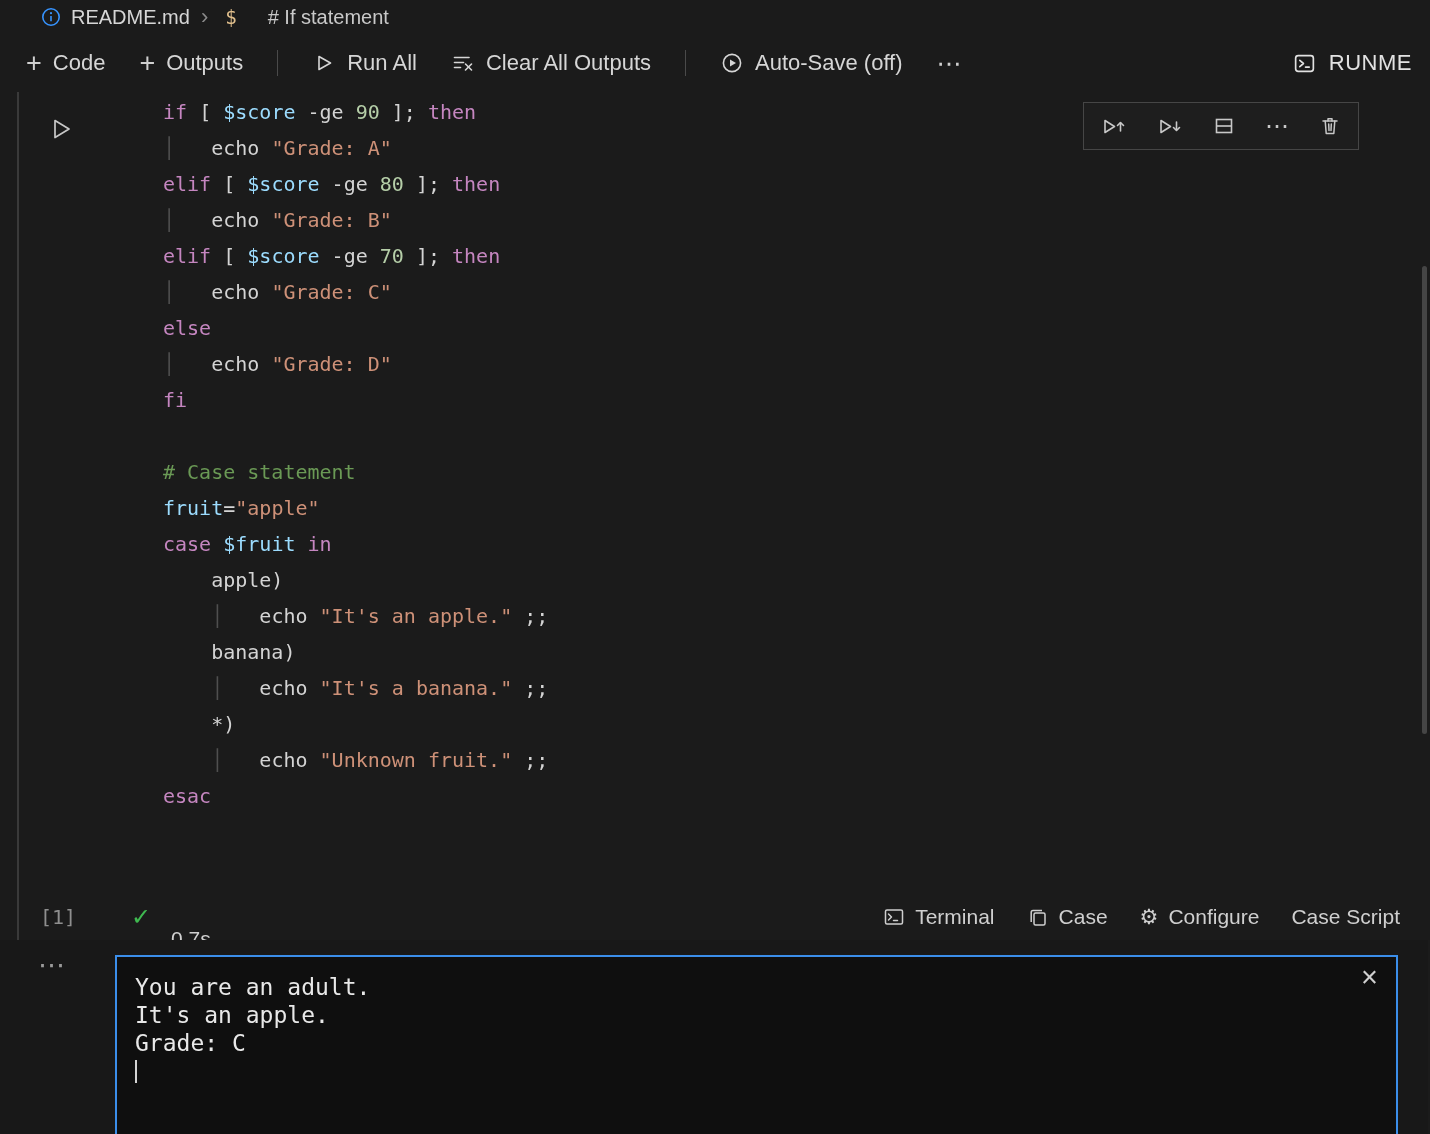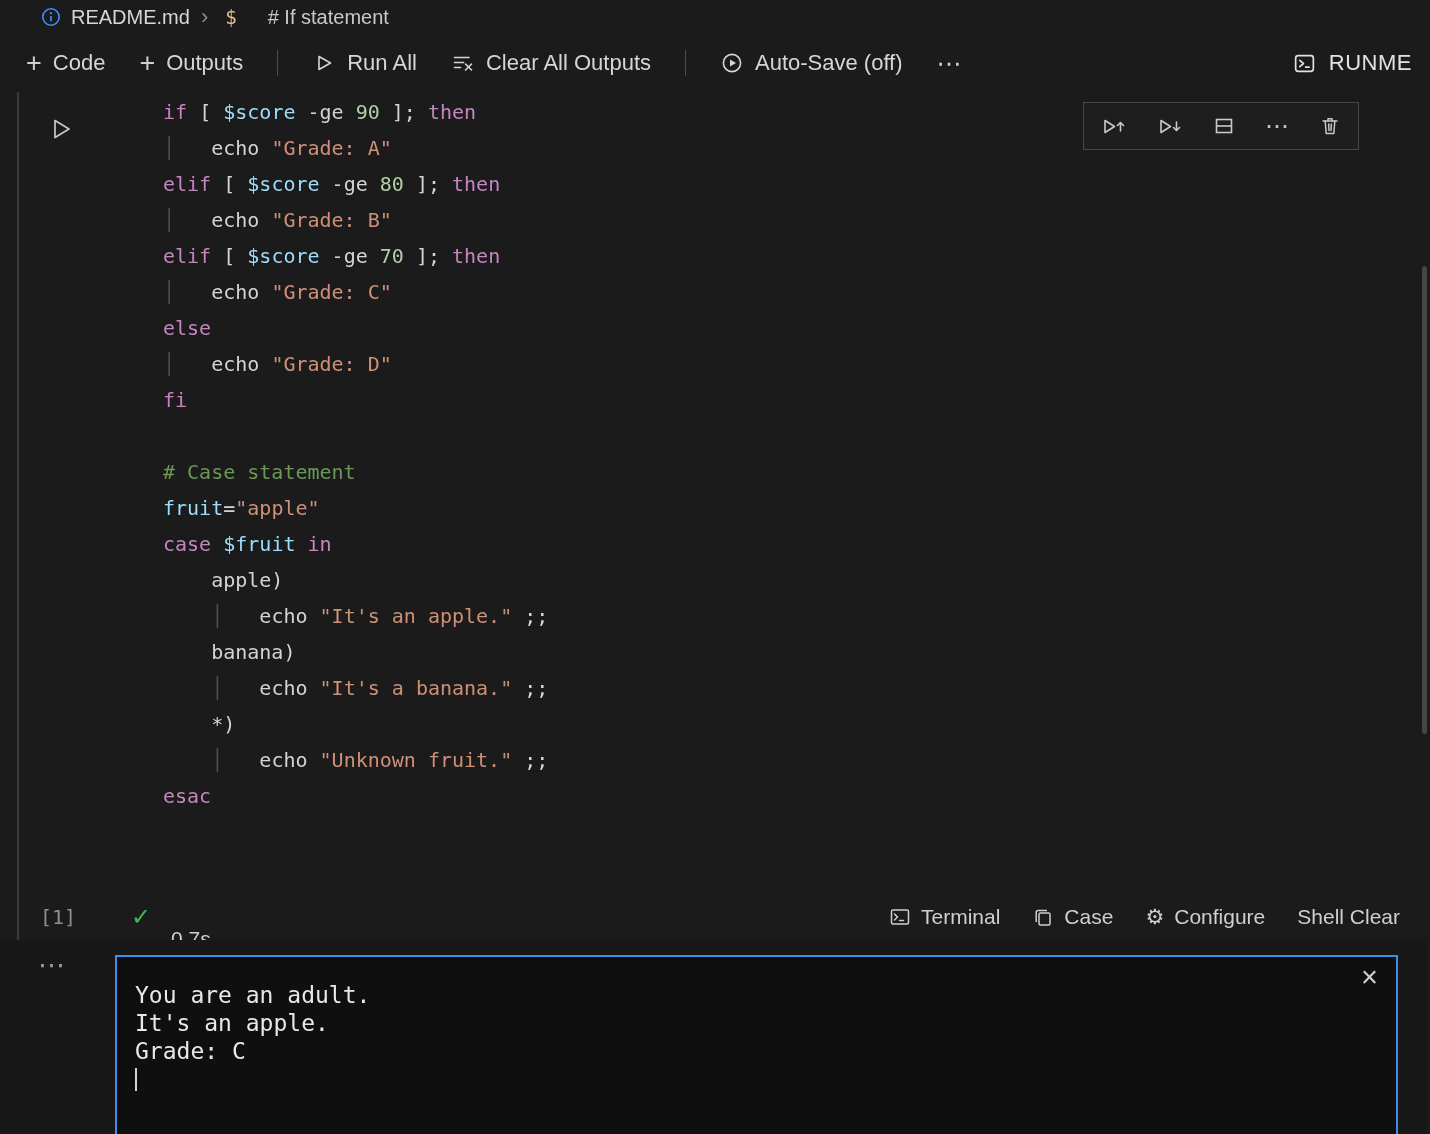--- a/index.html
+++ b/index.html
@@ -55,21 +55,21 @@
   .duration{font-size:21px;color:#d0d0d0;margin-top:44px;}
   .status-actions{margin-left:auto;display:flex;gap:32px;}
   .status-actions button{display:flex;align-items:center;gap:10px;font-size:21px;color:#cfcfcf;white-space:nowrap;}
   .gear-glyph{font-family:"DejaVu Sans",sans-serif;font-size:21px;line-height:1;}
 
   
   .output-area{position:absolute;top:940px;left:0;right:0;bottom:0;background:#181818;}
   .out-collapse{position:absolute;left:38px;top:12px;font-size:27px;color:#9a9a9a;line-height:1;}
   .output-box{position:absolute;left:115px;right:30px;top:15px;height:240px;border:2px solid var(--accent-blue);background:#0f0f0f;}
   .out-close{position:absolute;right:18px;top:6px;font-size:29px;color:#cfcfcf;line-height:1;}
-  .out-text{padding:24px 18px;font-family:"DejaVu Sans Mono",monospace;font-size:23px;line-height:28px;color:#e8e8e8;}
+  .out-text{padding:16px 18px;font-family:"DejaVu Sans Mono",monospace;font-size:23px;line-height:28px;color:#e8e8e8;}
   .out-line{min-height:28px;white-space:pre;}
   .caret{display:inline-block;width:2px;height:23px;background:#d4d4d4;vertical-align:middle;margin-top:-2px;}
 
   .scrollbar{position:absolute;right:1px;top:266px;width:5px;height:468px;background:#5c5c5c;opacity:.65;border-radius:3px;}
 </style>
 </head>
 <body>
 
 <div class="app">
 
@@ -215,21 +215,21 @@
             <path d="M15 4.5 H6 A1.8 1.8 0 0 0 4.2 6.3 V16"></path>
           </svg>
         </span>
         <span>Case</span>
       </button>
       <button>
         <span class="gear-glyph">⚙</span>
         <span>Configure</span>
       </button>
       <button>
-        <span>Shell Clear</span>
+        <span>Case Script</span>
       </button>
     </div>
   </div>
 
   <div class="output-area">
     <button class="out-collapse">⋯</button>
     <div class="output-box">
       <button class="out-close">×</button>
       <div class="out-text" id="output-text">
           <div class="out-line">You are an adult.</div>

